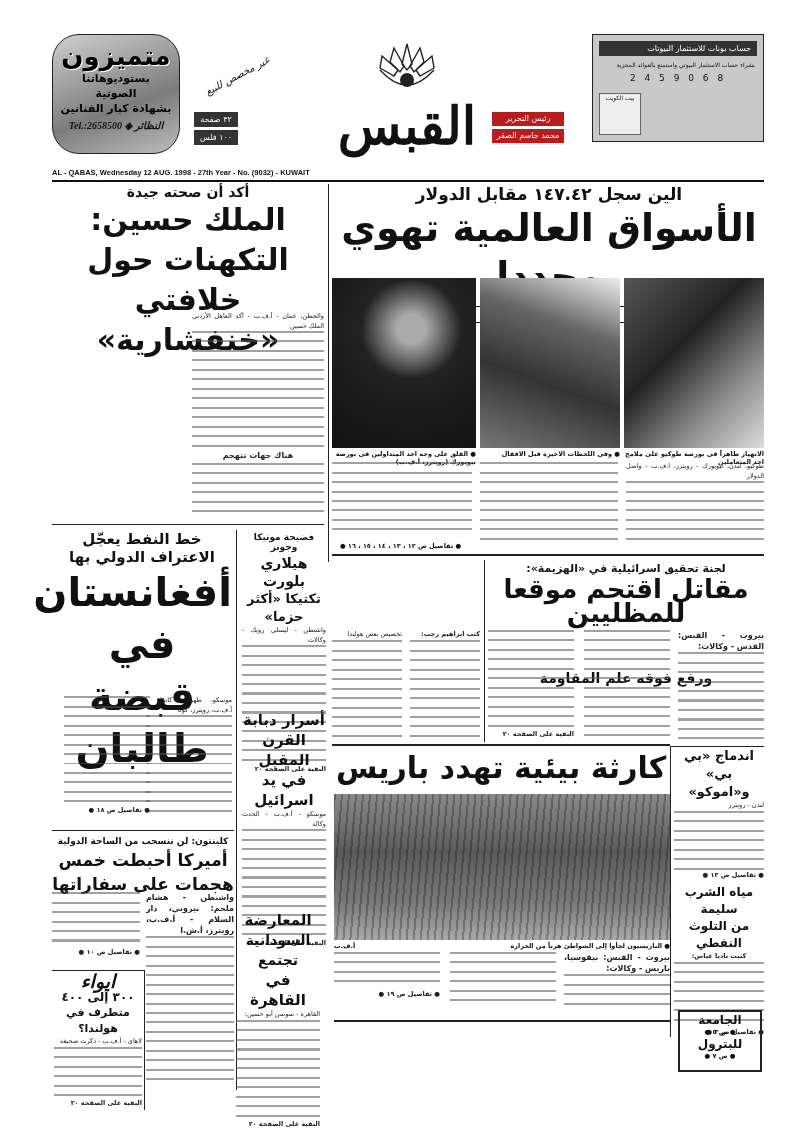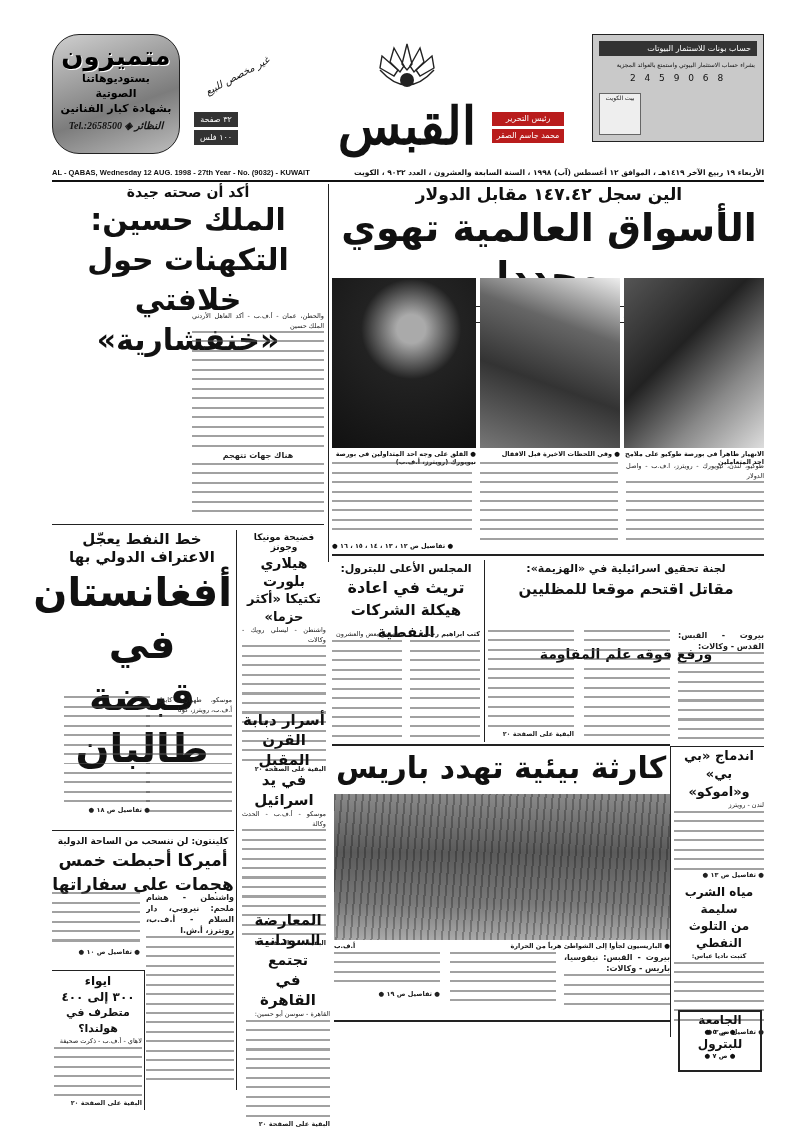--- a/index.html
+++ b/index.html
@@ -82,21 +82,20 @@
 
   <div class="abs ad-right bx">
     <div class="bar">حساب بونات للاستثمار البيوتات</div>
     <div class="txt">بشراء حساب الاستثمار البيوتي واستمتع بالعوائد المجزية</div>
     <div class="phone">2 4 5 9 0 6 8</div>
     <div class="logobox">بيت الكويت</div>
   </div>
 
   <div class="abs dateline">
     <span class="en">AL - QABAS, Wednesday 12 AUG. 1998 - 27th Year - No. (9032) - KUWAIT</span>
-    <span class="ar">الأربعاء ١٩ ربيع الآخر ١٤١٩هـ ، الموافق ١٢ أغسطس (آب) ١٩٩٨ ، السنة السابعة والعشرون ، العدد ٩٠٣٢ ، الكويت</span>
   </div>
 
   <div class="abs" style="right:0; top:154px; width:430px;">
     <div class="kicker" style="font-size:17px; letter-spacing:3px;">الين سجل ١٤٧.٤٢ مقابل الدولار</div>
     <div class="headline" style="font-size:38px; line-height:48px;">الأسواق العالمية تهوي مجددا</div>
     <div class="hrule" style="margin-top:6px;"></div>
     <div style="font-size:10px; font-weight:bold; text-align:right; padding:2px 0; letter-spacing:2px;">▪ <span>أدنى مستوى لأسعار النفط منذ ١٠ سنوات</span></div>
     <div class="hrule"></div>
   </div>
 
@@ -110,21 +109,21 @@
   <div class="abs cap" style="right:288px; top:420px; width:144px;">● <span>القلق على وجه احد المتداولين في بورصة نيويورك</span> <span>(رويترز، أ.ف.ب)</span></div>
 
   <div class="abs" style="right:0; top:432px; width:432px; height:80px;">
     <div class="col-text" style="position:absolute; right:0; width:138px; height:80px;">
       <div>طوكيو، لندن، نيويورك - رويترز، ا.ف.ب - واصل الدولار</div>
       <div class="fill" style="height:70px;"></div>
     </div>
     <div class="fill" style="position:absolute; right:146px; width:138px; height:80px;"></div>
     <div class="fill" style="position:absolute; right:292px; width:140px; height:70px;"></div>
   </div>
-  <div class="abs cap" style="right:146px; top:512px; width:286px; text-align:left;">● <span>تفاصيل ص ١٢ ، ١٣ ، ١٤ ، ١٥ ، ١٦</span> ●</div>
+  <div class="abs cap" style="right:138px; top:512px; width:286px; text-align:left;">● <span>تفاصيل ص ١٢ ، ١٣ ، ١٤ ، ١٥ ، ١٦</span> ●</div>
   <div class="abs hrule" style="right:0; top:524px; width:432px; height:2px;"></div>
 
   <div class="abs vrule" style="left:276px; top:154px; height:378px;"></div>
 
   <div class="abs" style="left:0; top:154px; width:272px;">
     <div class="kicker" style="font-size:14px; letter-spacing:3px;">أكد أن صحته جيدة</div>
     <div class="headline" style="font-size:30px; line-height:40px;">الملك حسين:</div>
     <div class="headline" style="font-size:30px; line-height:40px;">التكهنات حول</div>
     <div class="headline" style="font-size:30px; line-height:40px;">خلافتي «خنفشارية»</div>
   </div>
@@ -171,21 +170,21 @@
     <div class="headline" style="font-size:15px; line-height:20px;">أسرار دبابة</div>
     <div class="headline" style="font-size:15px; line-height:20px;">القرن المقبل</div>
     <div class="headline" style="font-size:15px; line-height:20px;">في يد اسرائيل</div>
     <div class="col-text">
       <div>موسكو - أ.ف.ب - الحدث وكالة</div>
       <div class="fill" style="height:110px;"></div>
       <div class="cap">البقية على الصفحة ٢٠</div>
     </div>
   </div>
 
-  <div class="abs" style="left:194px; top:880px; width:84px;">
+  <div class="abs" style="left:184px; top:880px; width:84px;">
     <div class="headline" style="font-size:15px; line-height:20px;">المعارضة</div>
     <div class="headline" style="font-size:14px; line-height:20px;">السودانية تجتمع</div>
     <div class="headline" style="font-size:15px; line-height:20px;">في القاهرة</div>
     <div class="col-text">
       <div>القاهرة - سوسن أبو حسين:</div>
       <div class="fill" style="height:100px;"></div>
       <div class="cap">البقية على الصفحة ٢٠</div>
     </div>
   </div>
 
@@ -200,51 +199,46 @@
       <div style="font-weight:bold; font-size:8px; line-height:11px;">واشنطن - هشام ملحم: نيروبي، دار السلام - أ.ف.ب، رويترز، أ.ش.ا</div>
       <div class="fill" style="height:150px;"></div>
     </div>
     <div class="col-text" style="position:absolute; left:0; width:88px;">
       <div class="fill" style="height:56px;"></div>
       <div class="cap">● <span>تفاصيل ص ١٠</span> ●</div>
     </div>
   </div>
 
   <div class="abs" style="left:0; top:940px; width:88px; border-top:1px solid #222; border-right:1px solid #222; padding:2px;">
-    <div class="headline" style="font-size:12px; line-height:16px; letter-spacing:3px;">ايواء</div>
+    <div class="headline" style="font-size:19px; line-height:16px; letter-spacing:3px;font-style:italic;">ايواء</div>
     <div class="headline" style="font-size:12px; line-height:16px;">٣٠٠ إلى ٤٠٠</div>
     <div class="headline" style="font-size:11px; line-height:16px;">متطرف في هولندا؟</div>
     <div class="col-text">
       <div>لاهاي - أ.ف.ب - ذكرت صحيفة</div>
       <div class="fill" style="height:52px;"></div>
       <div class="cap">البقية على الصفحة ٢٠</div>
     </div>
   </div>
 
-  <div class="abs" style="left:280px; top:530px; width:148px;">
-    <div class="sub" style="font-size:11px;">المجلس الأعلى للبترول:</div>
-    <div class="headline" style="font-size:16px; line-height:22px;">تريث في اعادة</div>
-    <div class="headline" style="font-size:15px; line-height:22px;">هيكلة الشركات النفطية</div>
-  </div>
   <div class="abs" style="left:280px; top:600px; width:148px; height:112px;">
     <div class="col-text" style="position:absolute; right:0; width:70px;">
       <div style="font-weight:bold;">كتب ابراهيم رجب:</div>
       <div class="fill" style="height:100px;"></div>
     </div>
     <div class="col-text" style="position:absolute; left:0; width:70px;">
-      <div>تخصيص بعض والعشرون</div>
+      <div>تخصيص بعض هولندا</div>
       <div class="fill" style="height:100px;"></div>
     </div>
   </div>
 
   <div class="abs vrule" style="left:432px; top:530px; height:182px;"></div>
 
   <div class="abs" style="right:0; top:530px; width:276px;">
     <div class="sub" style="font-size:11px;">لجنة تحقيق اسرائيلية في «الهزيمة»:</div>
-    <div class="headline" style="font-size:15px; line-height:24px;text-align:center;">مقاتل اقتحم موقعا للمظليين</div>
+    <div class="headline" style="font-size:26px; line-height:24px;text-align:center;">مقاتل اقتحم موقعا للمظليين</div>
     <div class="headline" style="font-size:14px; line-height:24px;margin-top:41px;">ورفع فوقه علم المقاومة</div>
   </div>
   <div class="abs" style="right:0; top:600px; width:276px; height:112px;">
     <div class="col-text" style="position:absolute; right:0; width:86px;">
       <div style="font-weight:bold; font-size:8px; line-height:11px;">بيروت - القبس: القدس - وكالات:</div>
       <div class="fill" style="height:88px;"></div>
     </div>
     <div class="fill" style="position:absolute; right:94px; width:86px; height:110px;"></div>
     <div class="col-text" style="position:absolute; left:0; width:86px;">
       <div class="fill" style="height:100px;"></div>

